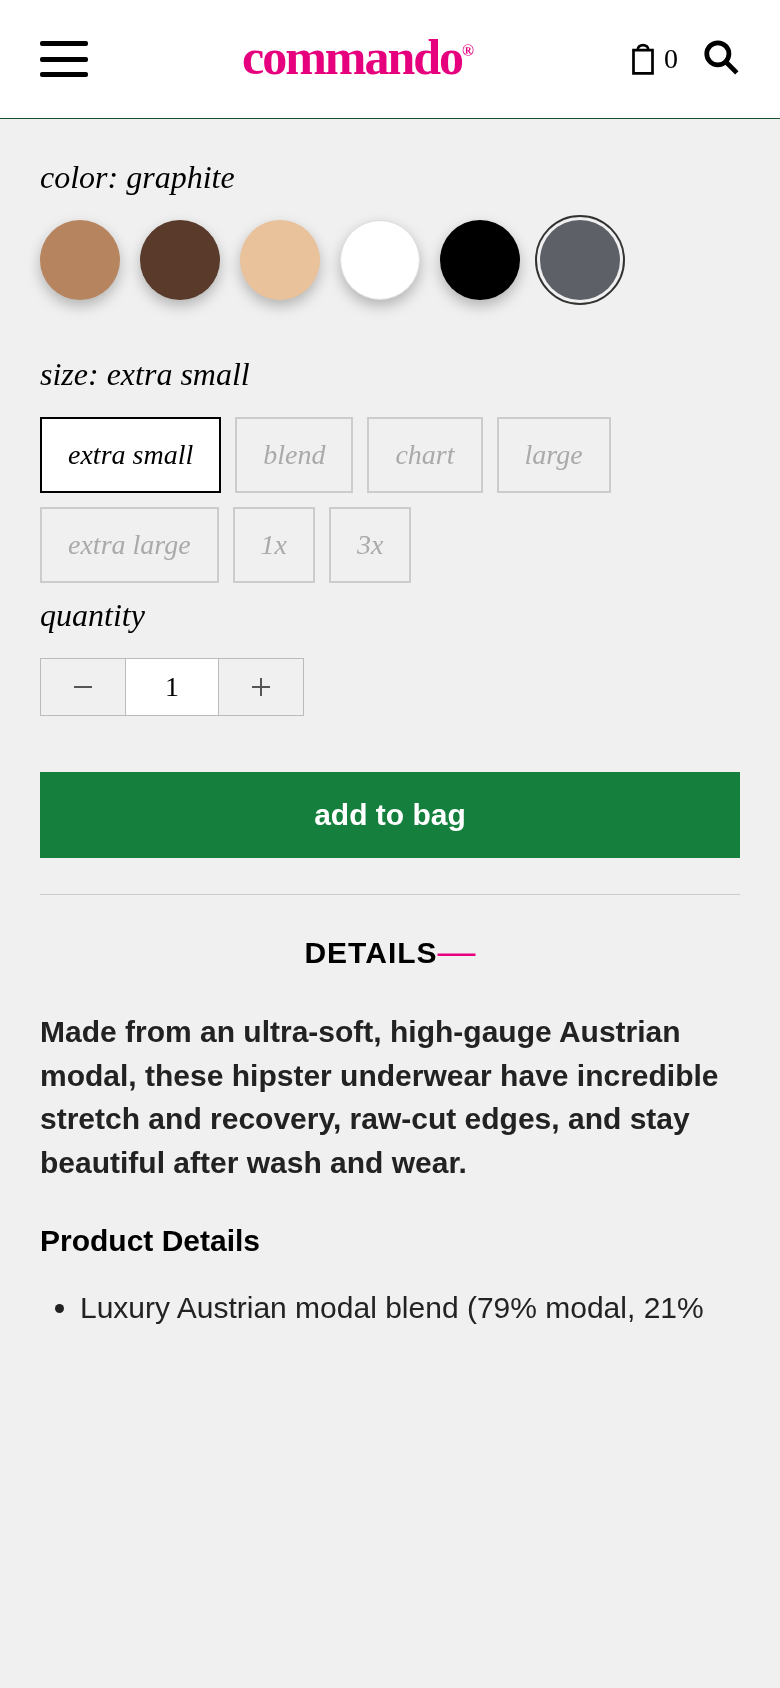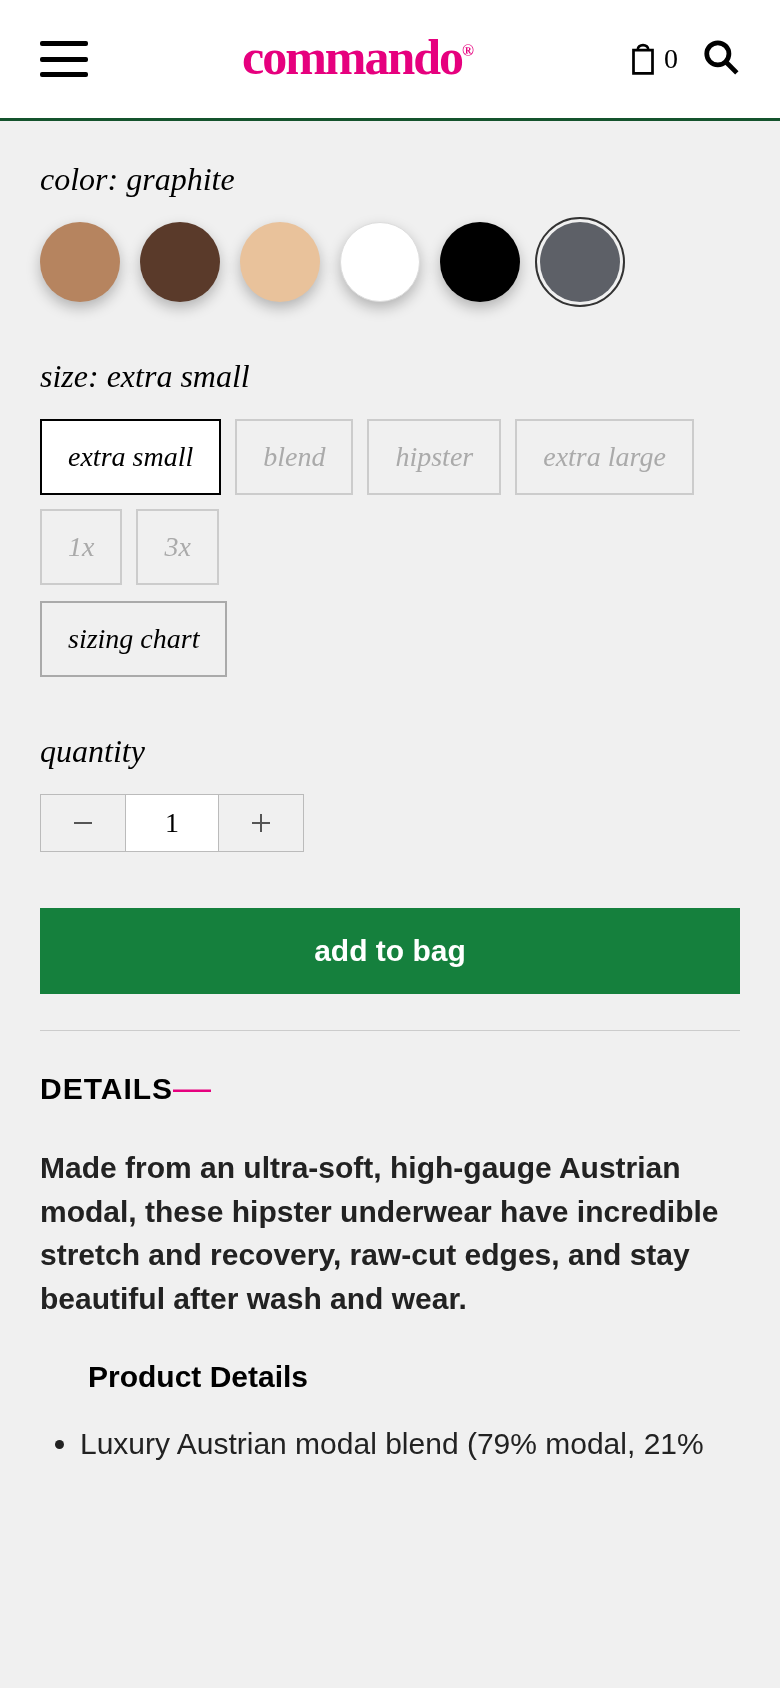--- a/index.html
+++ b/index.html
@@ -11,21 +11,21 @@
   font-family: -apple-system, BlinkMacSystemFont, "Segoe UI", Helvetica, Arial, sans-serif;
   background: #f0f0f0;
   width: 780px;
 }
 .header {
   background: #fff;
   display: flex;
   align-items: center;
   justify-content: space-between;
   padding: 30px 40px;
-  border-bottom: 3px solid #14532d;
+  border-bottom: 1px solid #14532d;
 }
 .menu-btn {
   width: 48px;
   height: 36px;
   display: flex;
   flex-direction: column;
   justify-content: space-between;
   cursor: pointer;
 }
 .menu-btn span {
@@ -188,21 +188,21 @@
   cursor: pointer;
   margin-bottom: 36px;
 }
 .divider {
   border: none;
   border-top: 1px solid #ccc;
   margin-bottom: 36px;
 }
 .accordion-header {
   display: flex;
-  justify-content: flex-start;
+  justify-content: center;
   align-items: center;
   margin-bottom: 36px;
   cursor: pointer;
 }
 .accordion-title {
   font-size: 30px;
   font-weight: 800;
   letter-spacing: 1px;
 }
 .accordion-toggle {
@@ -214,21 +214,20 @@
   font-size: 30px;
   line-height: 1.45;
   color: #222;
   margin-bottom: 40px;
   font-weight: bold;
 }
 .subheading {
   font-size: 30px;
   font-weight: 800;
   margin-bottom: 28px;
-  margin-left: 48px;
 }
 .bullet-list {
   padding-left: 40px;
 }
 .bullet-list li {
   font-size: 30px;
   line-height: 1.45;
   color: #222;
 }
 </style>
@@ -275,26 +274,26 @@
       <div class="swatch" style="background: rgb(0, 0, 0);"></div>
       <div class="swatch selected" style="background: rgb(93, 96, 103);"></div>
     </div>
 
   <div class="section-label">
     <span>size: </span><span>extra small</span>
   </div>
   <div class="sizes" id="sizes">
       <button class="size-btn selected">extra small</button>
       <button class="size-btn">blend</button>
-      <button class="size-btn">hipster</button>
+      <button class="size-btn">chart</button>
+      <button class="size-btn">large</button>
       <button class="size-btn">extra large</button>
       <button class="size-btn">1x</button>
       <button class="size-btn">3x</button>
     </div>
-  <button class="sizing-chart-btn">sizing chart</button>
 
   <div class="section-label">quantity</div>
   <div class="qty-row">
     <div class="qty-btn">
       <svg viewBox="0 0 24 24">
           <line x1="3" y1="12" x2="21" y2="12"></line>
         </svg>
     </div>
     <input class="qty-input" value="1" style="">
     <div class="qty-btn">

